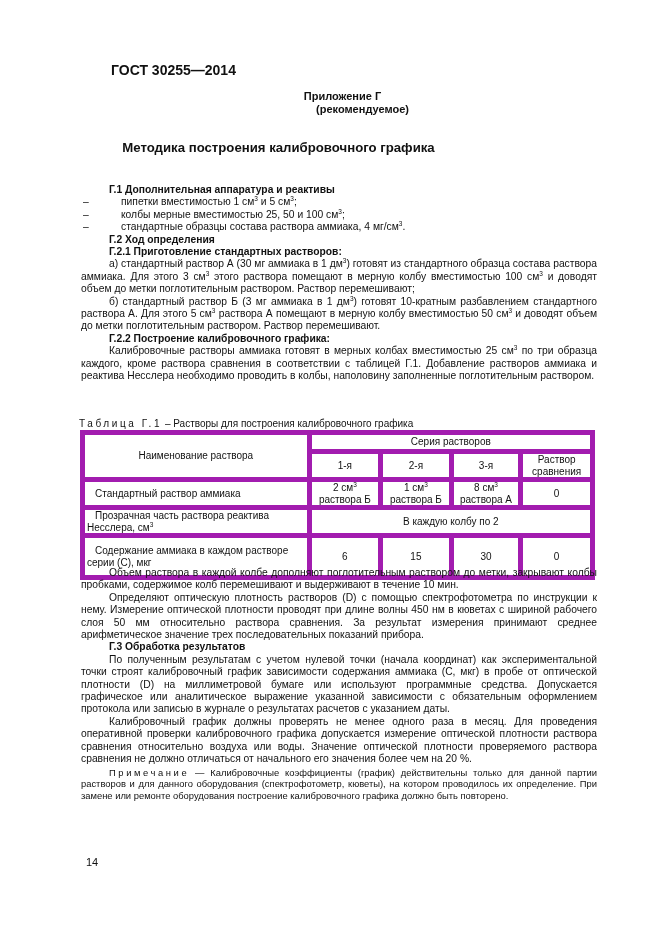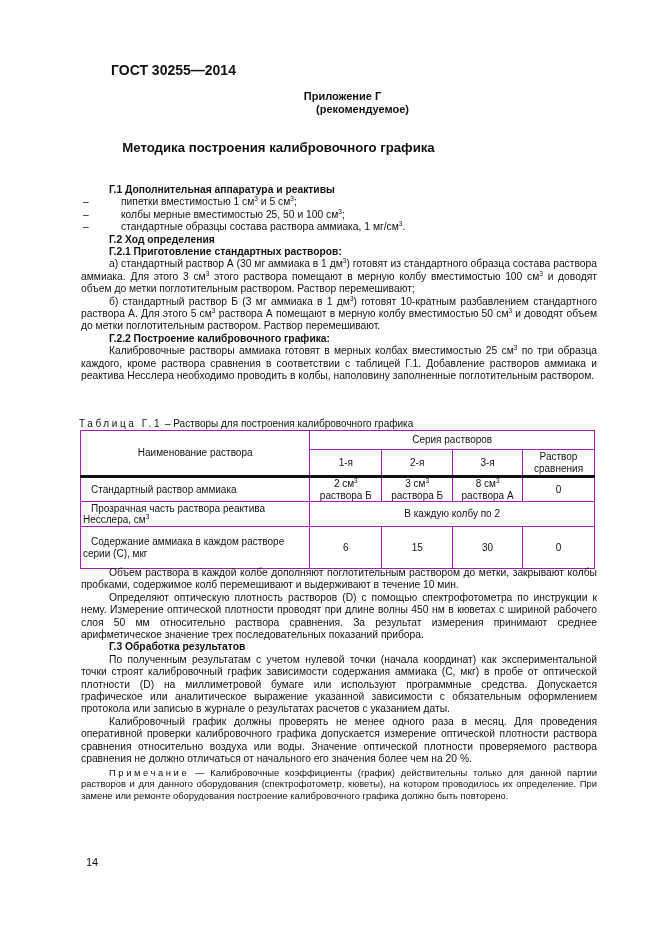--- a/index.html
+++ b/index.html
@@ -16,21 +16,21 @@
   .ind-h { padding-left: 28px; }
   .li { position: relative; padding-left: 40px; }
   .li .dash { position: absolute; left: 2px; }
   sup { font-size: 6.5px; vertical-align: 4px; line-height: 0; }
   p { margin: 0; }
   .note { font-size: 9.4px; line-height: 11.5px; }
   .spaced { letter-spacing: 2.6px; }
   
   .tcap { left: 79px; top: 418px; font-size: 10px; }
   table.t { position: absolute; left: 80px; top: 430px; width: 515px; border-collapse: collapse; font-size: 10px; line-height: 11.5px; }
-  table.t td { border: 1px solid #a21caf; padding: 0 2px; text-align: center; vertical-align: middle; }
+  table.t td { border: 5px solid #a21caf; padding: 0 2px; text-align: center; vertical-align: middle; }
   table.t td.left { text-align: left; padding-left: 2px; }
   table.t tr.thick td { border-top: 3px solid #111; }
   .pnum { left: 86px; top: 856px; font-size: 11px; }
 </style>
 </head>
 <body>
 
 <div class="page">
 
   <div class="abs hdr">ГОСТ 30255—2014</div>
@@ -42,21 +42,21 @@
 
   <div class="abs body" style="top:184px;">
     <p class="h ind-h">Г.1 Дополнительная аппаратура и реактивы</p>
     <p class="li">
       <span class="dash">–</span><span>пипетки вместимостью  1 см</span><sup>3</sup><span> и 5  см</span><sup>3</sup><span>;</span>
     </p>
     <p class="li">
       <span class="dash">–</span><span>колбы мерные вместимостью 25, 50 и 100 см</span><sup>3</sup><span>;</span>
     </p>
     <p class="li">
-      <span class="dash">–</span><span>стандартные образцы состава раствора аммиака, 1 мг/см</span><sup>3</sup><span>.</span>
+      <span class="dash">–</span><span>стандартные образцы состава раствора аммиака, 4 мг/см</span><sup>3</sup><span>.</span>
     </p>
     <p class="h ind-h">Г.2 Ход определения</p>
     <p class="h ind-h">Г.2.1 Приготовление стандартных растворов:</p>
     <p class="ind"><span>а) стандартный раствор А (30 мг аммиака в 1 дм</span><sup>3</sup><span>) готовят из стандартного образца состава раствора аммиака. Для этого 3 см</span><sup>3</sup><span> этого раствора помещают  в мерную колбу вместимостью 100 см</span><sup>3</sup><span> и доводят объем до метки поглотительным раствором. Раствор перемешивают;</span></p>
     <p class="ind"><span>б) стандартный раствор Б (3 мг аммиака в 1 дм</span><sup>3</sup><span>) готовят 10-кратным разбавлением стандартного раствора А. Для этого 5 см</span><sup>3</sup><span>  раствора А помещают  в мерную колбу вместимостью 50 см</span><sup>3</sup><span> и доводят объем до метки поглотительным раствором.  Раствор перемешивают.</span></p>
     <p class="h ind-h">Г.2.2 Построение калибровочного графика:</p>
     <p class="ind"><span>Калибровочные растворы аммиака готовят в мерных колбах вместимостью 25 см</span><sup>3</sup><span>  по три образца каждого, кроме раствора сравнения в соответствии с таблицей Г.1. Добавление растворов аммиака и реактива Несслера необходимо проводить в колбы, наполовину заполненные поглотительным раствором.</span></p>
   </div>
 
   <div class="abs tcap">
@@ -78,21 +78,21 @@
     </tr>
     <tr style="height:27px;">
       <td>1-я</td>
       <td>2-я</td>
       <td>3-я</td>
       <td>Раствор сравнения</td>
     </tr>
     <tr class="thick" style="height:25px;">
       <td class="left" style="padding-left:10px;margin-left:48px;">Стандартный раствор аммиака</td>
       <td><span>2 см</span><sup>3</sup><br><span>раствора Б</span></td>
-      <td><span>3 см</span><sup>3</sup><br><span>раствора Б</span></td>
+      <td><span>1 см</span><sup>3</sup><br><span>раствора Б</span></td>
       <td><span>8 см</span><sup>3</sup><br><span>раствора А</span></td>
       <td>0</td>
     </tr>
     <tr style="height:25px;">
       <td class="left"><span style="padding-left:8px;">Прозрачная часть раствора реактива Несслера, см</span><sup>3</sup></td>
       <td colspan="4">В каждую колбу по 2</td>
     </tr>
     <tr style="height:42px;">
       <td class="left"><span style="padding-left:8px;">Содержание аммиака в каждом растворе серии (С), мкг</span></td>
       <td>6</td>

